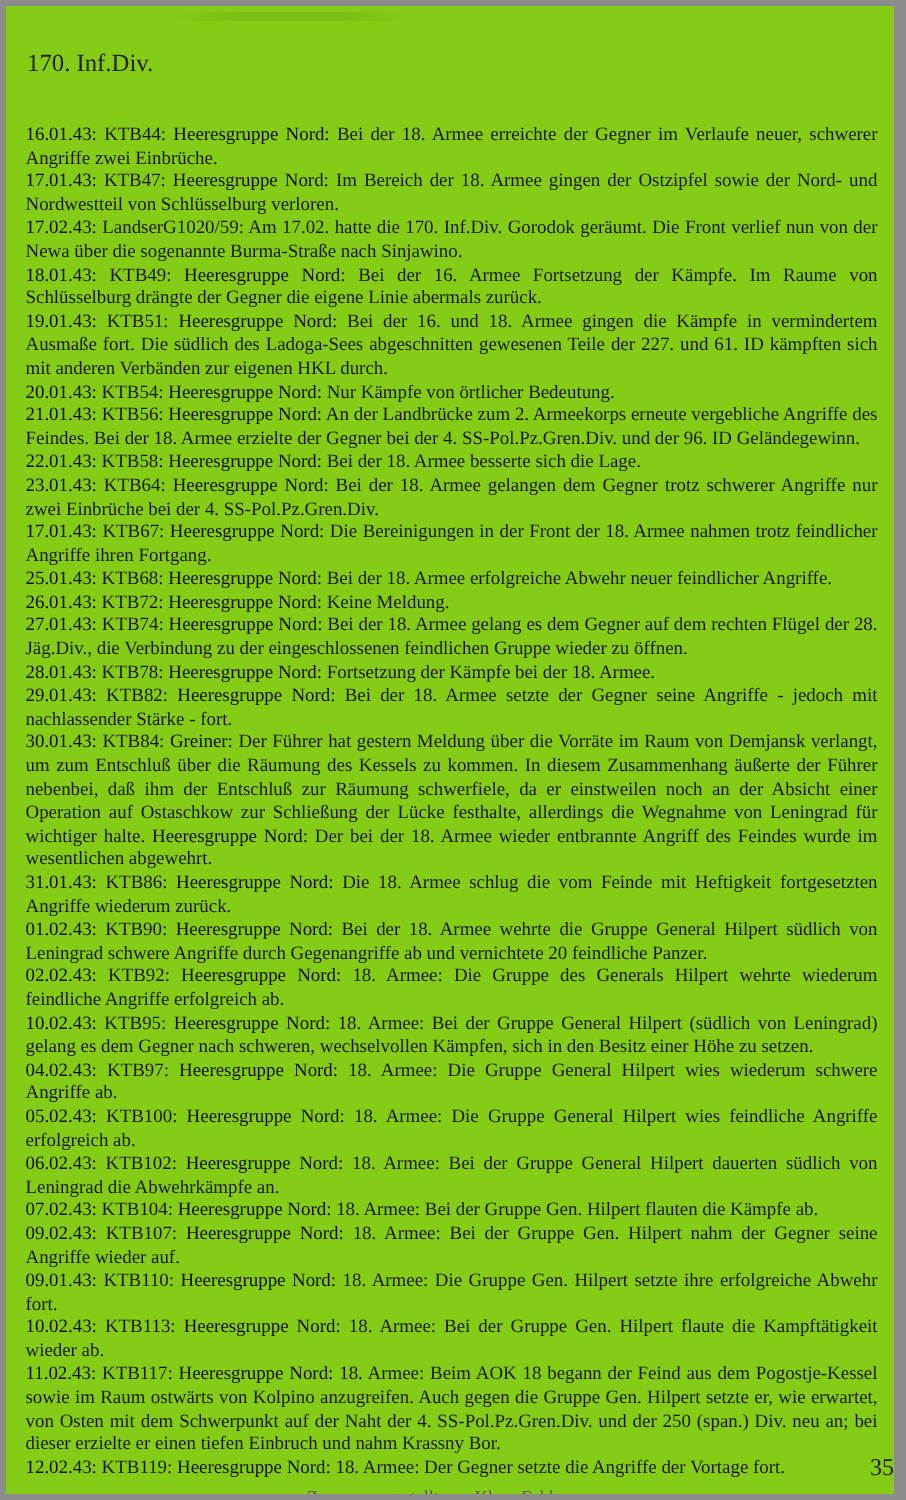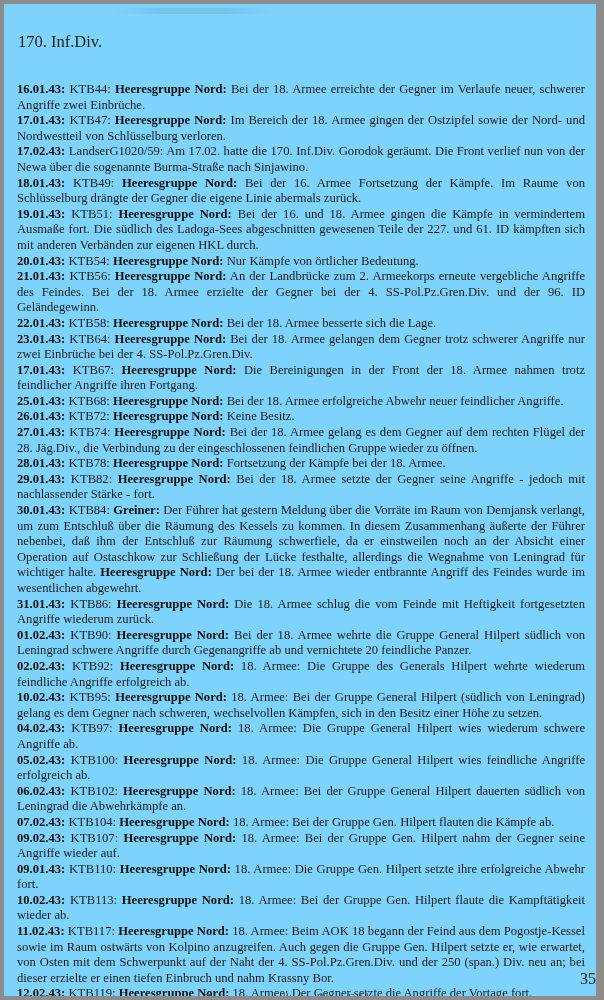--- a/index.html
+++ b/index.html
@@ -4,36 +4,36 @@
   <style>
     html, body { margin: 0; padding: 0; }
     body {
       width: 604px; height: 1000px; overflow: hidden;
       background: #8c8c8c;
       font-family: "Liberation Serif", "DejaVu Serif", serif;
       color: #1a1a1a;
     }
     .page {
       position: absolute; left: 4px; top: 4px; width: 592px; height: 992px;
-      background: #7dd3fc; overflow: hidden;
+      background: #84cc16; overflow: hidden;
     }
     .ghost {
       position: absolute; top: 4px; left: 110px; width: 160px; height: 6px;
       background: linear-gradient(90deg, rgba(0,0,0,0) 0%, rgba(0,0,0,0.07) 30%, rgba(0,0,0,0.07) 70%, rgba(0,0,0,0) 100%);
     }
     .heading {
       position: absolute; left: 14px; top: 28px;
       font-size: 16.5px; color: #222;
     }
     .entries {
       position: absolute; left: 13px; top: 78px; width: 568px;
       font-size: 12.6px; line-height: 15.6px; text-align: justify;
     }
     .entry { margin: 0; }
-    .entry b { font-weight: bold; color: #111; }
+    .entry b { font-weight: normal; color: #111; }
     .page-number {
       position: absolute; top: 966px; left: 0; width: 592px; text-align: right;
       font-size: 16px; color: #222;
     }
     .footer {
       position: absolute; top: 988px; left: 0; width: 592px; text-align: center;
       font-size: 12px; color: #555; white-space: nowrap; overflow: hidden; height: 6px; line-height: 12px;
     }
   </style>
 </head>
@@ -49,21 +49,21 @@
       <p class="entry"><b>17.01.43:</b> <span>KTB47:</span> <b>Heeresgruppe Nord:</b> <span>Im Bereich der 18. Armee gingen der Ostzipfel sowie der Nord- und Nordwestteil von Schlüsselburg verloren.</span></p>
       <p class="entry"><b>17.02.43:</b> <span>LandserG1020/59:</span>  <span>Am 17.02. hatte die 170. Inf.Div. Gorodok geräumt. Die Front verlief  nun von der Newa über die sogenannte Burma-Straße nach Sinjawino.</span></p>
       <p class="entry"><b>18.01.43:</b> <span>KTB49:</span> <b>Heeresgruppe Nord:</b> <span>Bei der 16. Armee Fortsetzung der Kämpfe. Im Raume von Schlüsselburg drängte der Gegner die eigene Linie abermals zurück.</span></p>
       <p class="entry"><b>19.01.43:</b> <span>KTB51:</span> <b>Heeresgruppe Nord:</b> <span>Bei der 16. und 18. Armee gingen die Kämpfe in vermindertem Ausmaße fort. Die südlich des Ladoga-Sees abgeschnitten gewesenen Teile der 227. und 61. ID kämpften sich mit anderen Verbänden zur eigenen HKL durch.</span></p>
       <p class="entry"><b>20.01.43:</b> <span>KTB54:</span> <b>Heeresgruppe Nord:</b> <span>Nur Kämpfe von örtlicher Bedeutung.</span></p>
       <p class="entry"><b>21.01.43:</b> <span>KTB56:</span> <b>Heeresgruppe Nord:</b> <span>An der Landbrücke zum 2. Armeekorps erneute vergebliche Angriffe des Feindes. Bei der 18. Armee erzielte der Gegner bei der 4. SS-Pol.Pz.Gren.Div. und der 96. ID Geländegewinn.</span></p>
       <p class="entry"><b>22.01.43:</b> <span>KTB58:</span> <b>Heeresgruppe Nord:</b> <span>Bei der 18. Armee besserte sich die Lage.</span></p>
       <p class="entry"><b>23.01.43:</b> <span>KTB64:</span> <b>Heeresgruppe Nord:</b> <span>Bei der 18. Armee gelangen dem Gegner trotz schwerer Angriffe nur zwei Einbrüche bei der 4. SS-Pol.Pz.Gren.Div.</span></p>
       <p class="entry"><b>17.01.43:</b> <span>KTB67:</span> <b>Heeresgruppe Nord:</b> <span>Die Bereinigungen in der Front der 18. Armee nahmen trotz feindlicher Angriffe ihren Fortgang.</span></p>
       <p class="entry"><b>25.01.43:</b> <span>KTB68:</span> <b>Heeresgruppe Nord:</b> <span>Bei der 18. Armee erfolgreiche Abwehr neuer feindlicher Angriffe.</span></p>
-      <p class="entry"><b>26.01.43:</b> <span>KTB72:</span> <b>Heeresgruppe Nord:</b> <span>Keine Besitz.</span></p>
+      <p class="entry"><b>26.01.43:</b> <span>KTB72:</span> <b>Heeresgruppe Nord:</b> <span>Keine Meldung.</span></p>
       <p class="entry"><b>27.01.43:</b> <span>KTB74:</span> <b>Heeresgruppe Nord:</b> <span>Bei der 18. Armee gelang es dem Gegner auf dem rechten Flügel der 28. Jäg.Div., die Verbindung zu der eingeschlossenen feindlichen Gruppe wieder zu öffnen.</span></p>
       <p class="entry"><b>28.01.43:</b> <span>KTB78:</span> <b>Heeresgruppe Nord:</b> <span>Fortsetzung der Kämpfe bei der 18. Armee.</span></p>
       <p class="entry"><b>29.01.43:</b> <span>KTB82:</span> <b>Heeresgruppe Nord:</b> <span>Bei der 18. Armee setzte der Gegner seine Angriffe - jedoch mit nachlassender Stärke - fort.</span></p>
       <p class="entry"><b>30.01.43:</b> <span>KTB84:</span> <b>Greiner:</b> <span>Der Führer hat gestern Meldung über die Vorräte im Raum von Demjansk verlangt, um zum Entschluß über die Räumung des Kessels zu kommen. In diesem Zusammenhang äußerte der Führer nebenbei, daß ihm der Entschluß zur Räumung schwerfiele, da er einstweilen noch an der Absicht einer Operation auf Ostaschkow zur Schließung der Lücke festhalte, allerdings die Wegnahme von Leningrad für wichtiger halte.</span><span> <b>Heeresgruppe Nord:</b> <span>Der bei der 18. Armee wieder entbrannte Angriff des Feindes wurde im wesentlichen abgewehrt.</span></span></p>
       <p class="entry"><b>31.01.43:</b> <span>KTB86:</span> <b>Heeresgruppe Nord:</b> <span>Die 18. Armee schlug die vom Feinde mit Heftigkeit fortgesetzten Angriffe wiederum zurück.</span></p>
       <p class="entry"><b>01.02.43:</b> <span>KTB90:</span> <b>Heeresgruppe Nord:</b> <span>Bei der 18. Armee wehrte die Gruppe General Hilpert südlich von Leningrad schwere Angriffe durch Gegenangriffe ab und vernichtete 20 feindliche Panzer.</span></p>
       <p class="entry"><b>02.02.43:</b> <span>KTB92:</span> <b>Heeresgruppe Nord:</b> <span>18. Armee: Die Gruppe des Generals Hilpert wehrte wiederum feindliche Angriffe erfolgreich ab.</span></p>
       <p class="entry"><b>10.02.43:</b> <span>KTB95:</span> <b>Heeresgruppe Nord:</b> <span>18. Armee: Bei der Gruppe General Hilpert (südlich von Leningrad) gelang es dem Gegner nach schweren, wechselvollen Kämpfen, sich in den Besitz einer Höhe zu setzen.</span></p>
       <p class="entry"><b>04.02.43:</b> <span>KTB97:</span> <b>Heeresgruppe Nord:</b> <span>18. Armee: Die Gruppe General Hilpert wies wiederum schwere Angriffe ab.</span></p>
       <p class="entry"><b>05.02.43:</b> <span>KTB100:</span> <b>Heeresgruppe Nord:</b> <span>18. Armee: Die Gruppe General Hilpert wies feindliche Angriffe erfolgreich ab.</span></p>

